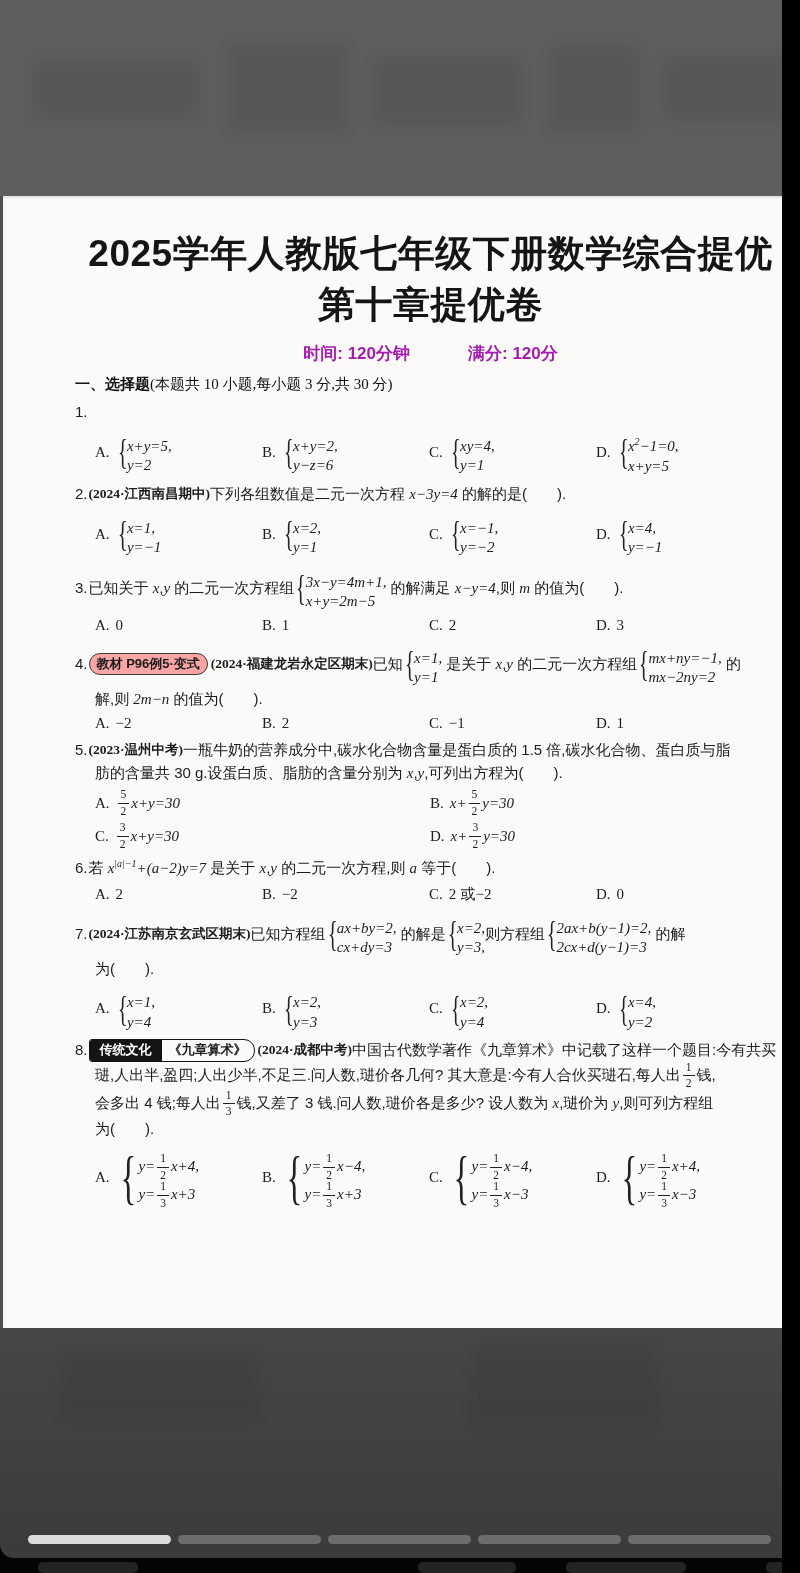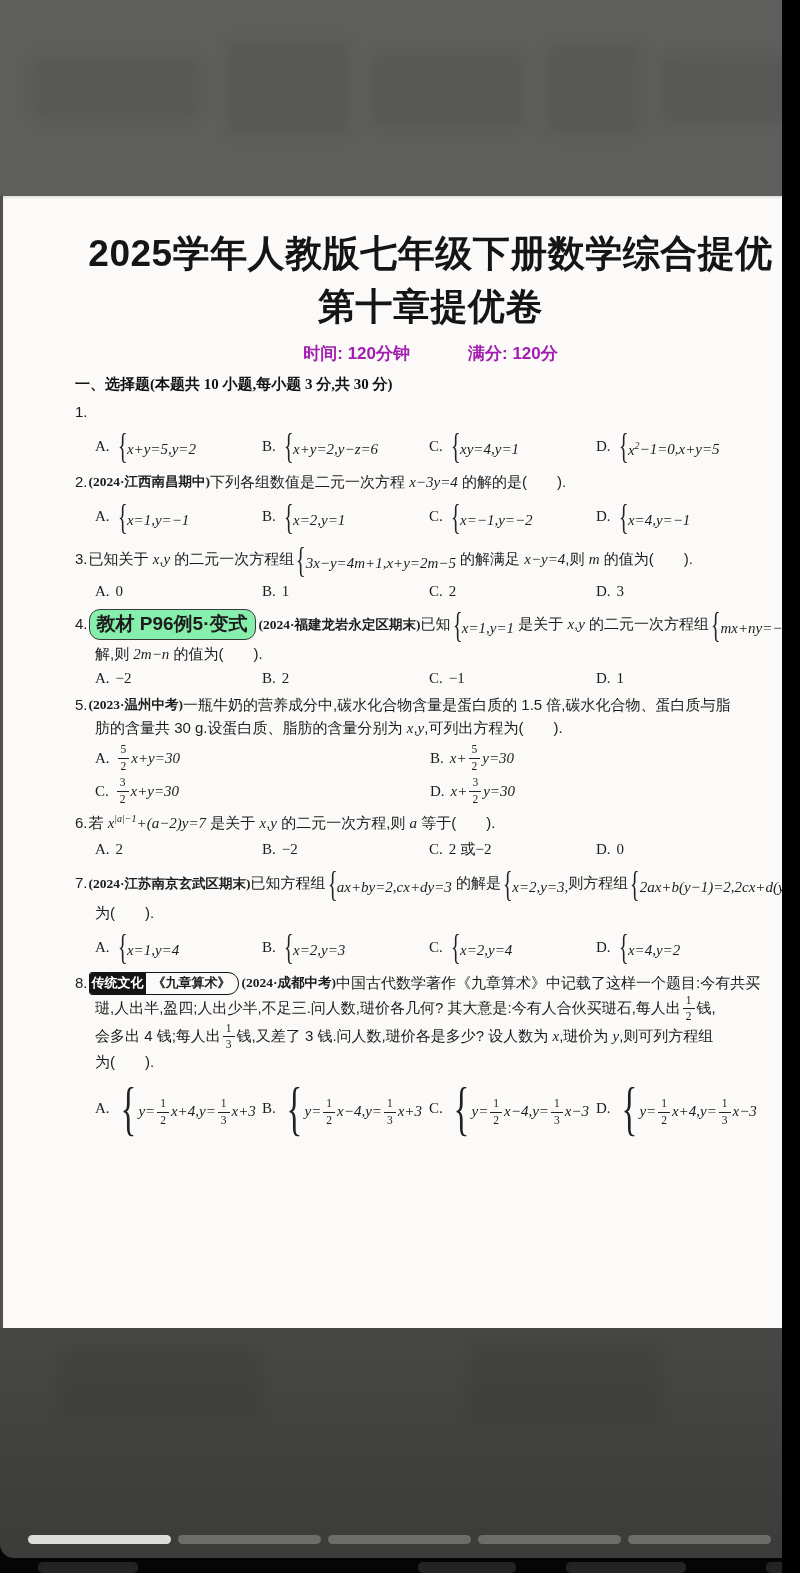--- a/index.html
+++ b/index.html
@@ -7,49 +7,49 @@
          font-family:"Liberation Sans",sans-serif;}
   
   .top-overlay{position:absolute;left:0;top:0;width:800px;height:196px;background:#5e5e5c;}
   .blur-shape{position:absolute;background:rgba(0,0,0,0.07);border-radius:8px;filter:blur(7px);}
   
   .left-gutter{position:absolute;left:0;top:196px;width:3px;height:1132px;background:#504f4d;}
   .paper{position:absolute;left:3px;top:196px;width:797px;height:1132px;background:#fbfaf8;
          box-shadow:inset 0 2px 2px rgba(0,0,0,0.10);box-sizing:border-box;
          padding:34px 14px 0 72px;color:#1c1c1c;}
   .title{font-size:37px;line-height:1.32;font-weight:700;text-align:center;color:#151515;letter-spacing:0.5px;}
-  .title2{margin-top:4px;}
+  .title2{margin-top:4px;font-family:Liberation Mono, monospace;}
   .meta{margin-top:10px;text-align:center;font-size:17px;font-weight:700;color:#a21caf;}
   .meta .gap{display:inline-block;width:58px;}
   .section{margin-top:10px;font-size:15px;font-weight:700;color:#111;}
-  .section .note{font-family:"Liberation Serif",serif;font-weight:700;text-align:center;}
+  .section .note{font-family:"Liberation Serif",serif;font-weight:400;text-align:center;}
   
   .q{margin-top:7px;font-size:15px;color:#1c1c1c;}
   .qline{white-space:nowrap;line-height:1.5;display:flex;align-items:center;}
   .qline.cont{margin-left:20px;}
   .qnum{margin-right:1px;}
   .c{white-space:pre;}
   .m{font-family:"Liberation Serif",serif;font-style:italic;white-space:pre;}
   .n{font-family:"Liberation Serif",serif;white-space:pre;}
   .src{font-family:"Liberation Serif",serif;font-weight:700;font-size:13.5px;white-space:pre;}
   .sup-e{font-family:"Liberation Serif",serif;font-style:italic;font-size:10px;vertical-align:6px;line-height:0;}
   .f{display:inline-flex;flex-direction:column;align-items:center;font-family:"Liberation Serif",serif;
      font-style:normal;font-size:11.5px;line-height:1;vertical-align:middle;margin:0 2px;}
   .f .fn{border-bottom:1px solid #222;padding:0 3px 2px;margin-bottom:2px;}
   .sys{display:inline-flex;align-items:center;vertical-align:middle;}
   .sys .brace{font-family:"Liberation Serif",serif;font-weight:400;font-size:36px;line-height:1;
               transform:scaleX(0.55);margin:0 -4px 0 -2px;color:#222;}
   .sys.tall .brace{font-size:60px;}
-  .sys .rows{display:inline-flex;flex-direction:row;justify-content:space-between;margin-top:8px;}
+  .sys .rows{display:inline-flex;flex-direction:column;justify-content:space-between;margin-top:8px;}
   .sys .row{display:flex;align-items:center;line-height:1.3;}
-  .pill{display:inline-block;border:1.5px solid #3a3a3a;border-radius:11px;background:#86efac;
-        padding:0 7px 1px;font-size:19px;font-weight:700;margin-right:3px;white-space:pre;}
+  .pill{display:inline-block;border:1.5px solid #3a3a3a;border-radius:11px;background:#fca5a5;
+        padding:0 7px 1px;font-size:13px;font-weight:700;margin-right:3px;white-space:pre;}
   .tag{display:inline-flex;align-items:stretch;border:1.5px solid #141414;border-radius:3px 11px 11px 3px;
        margin-right:3px;overflow:hidden;}
-  .tag .tag-black{background:#141414;color:#fff;padding:0 2px 1px;font-size:13px;font-weight:700;white-space:pre;}
+  .tag .tag-black{background:#141414;color:#fff;padding:0 10px 1px;font-size:13px;font-weight:700;white-space:pre;}
   .tag .tag-outline{padding:0 7px 1px;font-family:"Liberation Serif",serif;font-weight:700;font-size:13px;white-space:pre;}
   .opt-row{display:flex;align-items:center;margin:5px 0 0 20px;}
   .opt{display:flex;align-items:center;}
   .opt-row.cols4 .opt{width:167px;}
   .opt-row.cols4 .opt:last-child{width:auto;}
   .opt-row.cols2 .opt{width:335px;}
   .opt-row.cols2 .opt:last-child{width:auto;}
   .opt-label{font-family:"Liberation Serif",serif;margin-right:6px;white-space:pre;}
   
   .bottom-panel{position:absolute;left:0;top:1328px;width:800px;height:230px;

